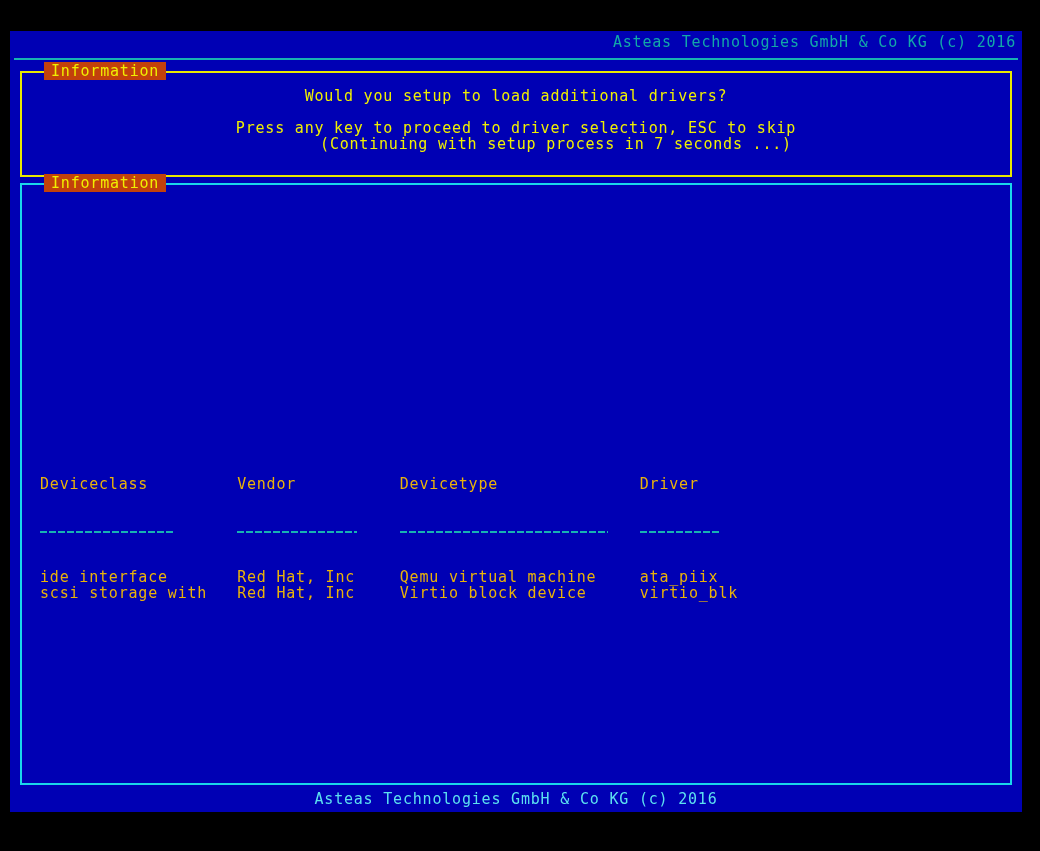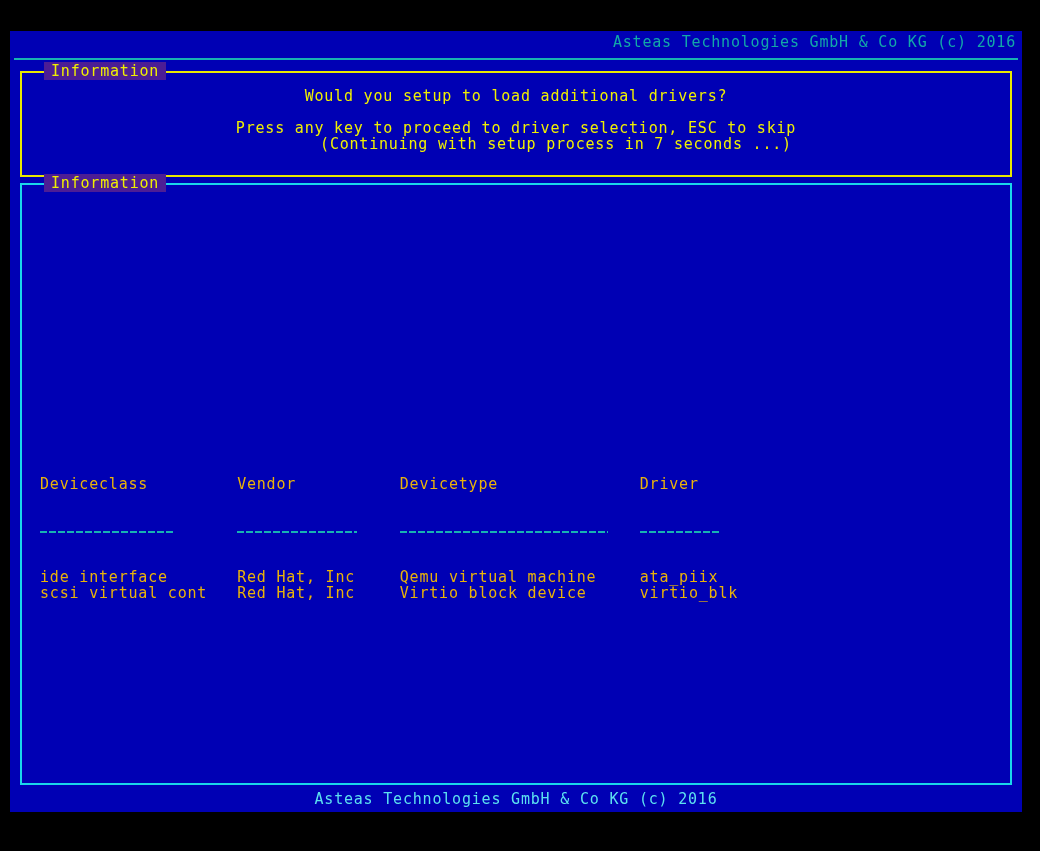--- a/index.html
+++ b/index.html
@@ -68,21 +68,21 @@
     background: transparent;
   }
   .box.yellow { border-color: #e8e800; }
   .box.cyan   { border-color: #1ad6ea; }
 
   .box-title {
     position: absolute;
     top: -11px;
     left: 22px;
     padding: 0 7px;
-    background: #4c1d95;
+    background: #c2410c;
     color: #f0f000;
     font-size: 15px;
     letter-spacing: 0.8px;
     white-space: pre;
     text-align: center;
   }
 
   
   #box-info-prompt {
     left: 10px;
@@ -226,21 +226,21 @@
           </tr>
         </thead>
         <tbody>
           <tr class="data-row">
             <td class="cell-pad-deviceclass">ide interface</td>
             <td class="cell-pad-vendor">Red Hat, Inc</td>
             <td class="cell-pad-devicetype">Qemu virtual machine</td>
             <td>ata_piix</td>
           </tr>
           <tr class="data-row">
-            <td class="cell-pad-deviceclass">scsi virtual cont</td>
+            <td class="cell-pad-deviceclass">scsi storage with</td>
             <td class="cell-pad-vendor">Red Hat, Inc</td>
             <td class="cell-pad-devicetype">Virtio block device</td>
             <td>virtio_blk</td>
           </tr>
         </tbody>
       </table>
     </div>
   </div>
 
   <div class="footer">Asteas Technologies GmbH &amp; Co KG (c) 2016</div>

